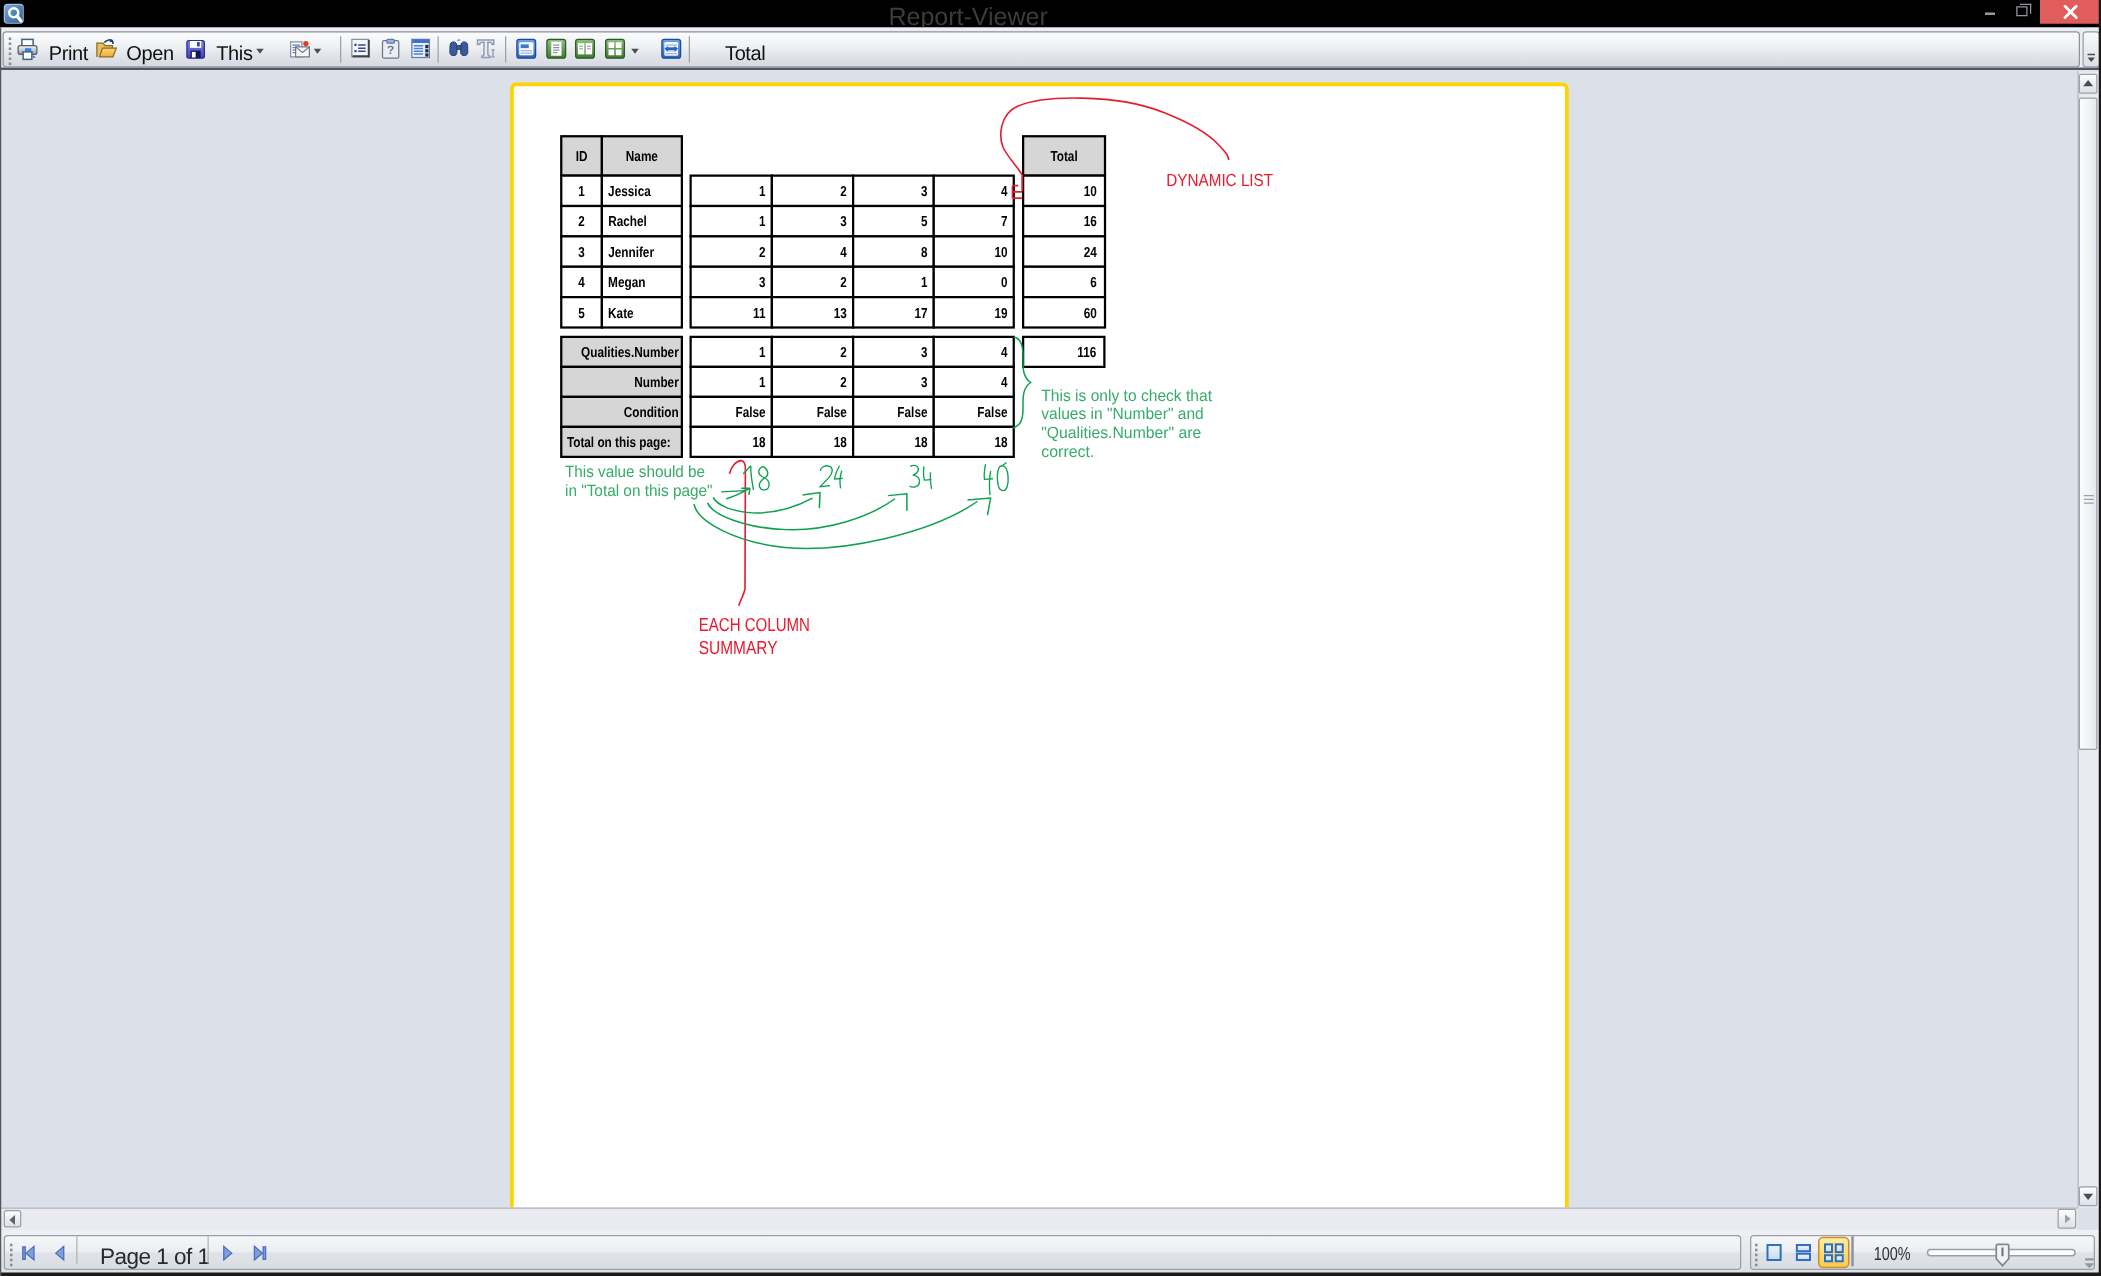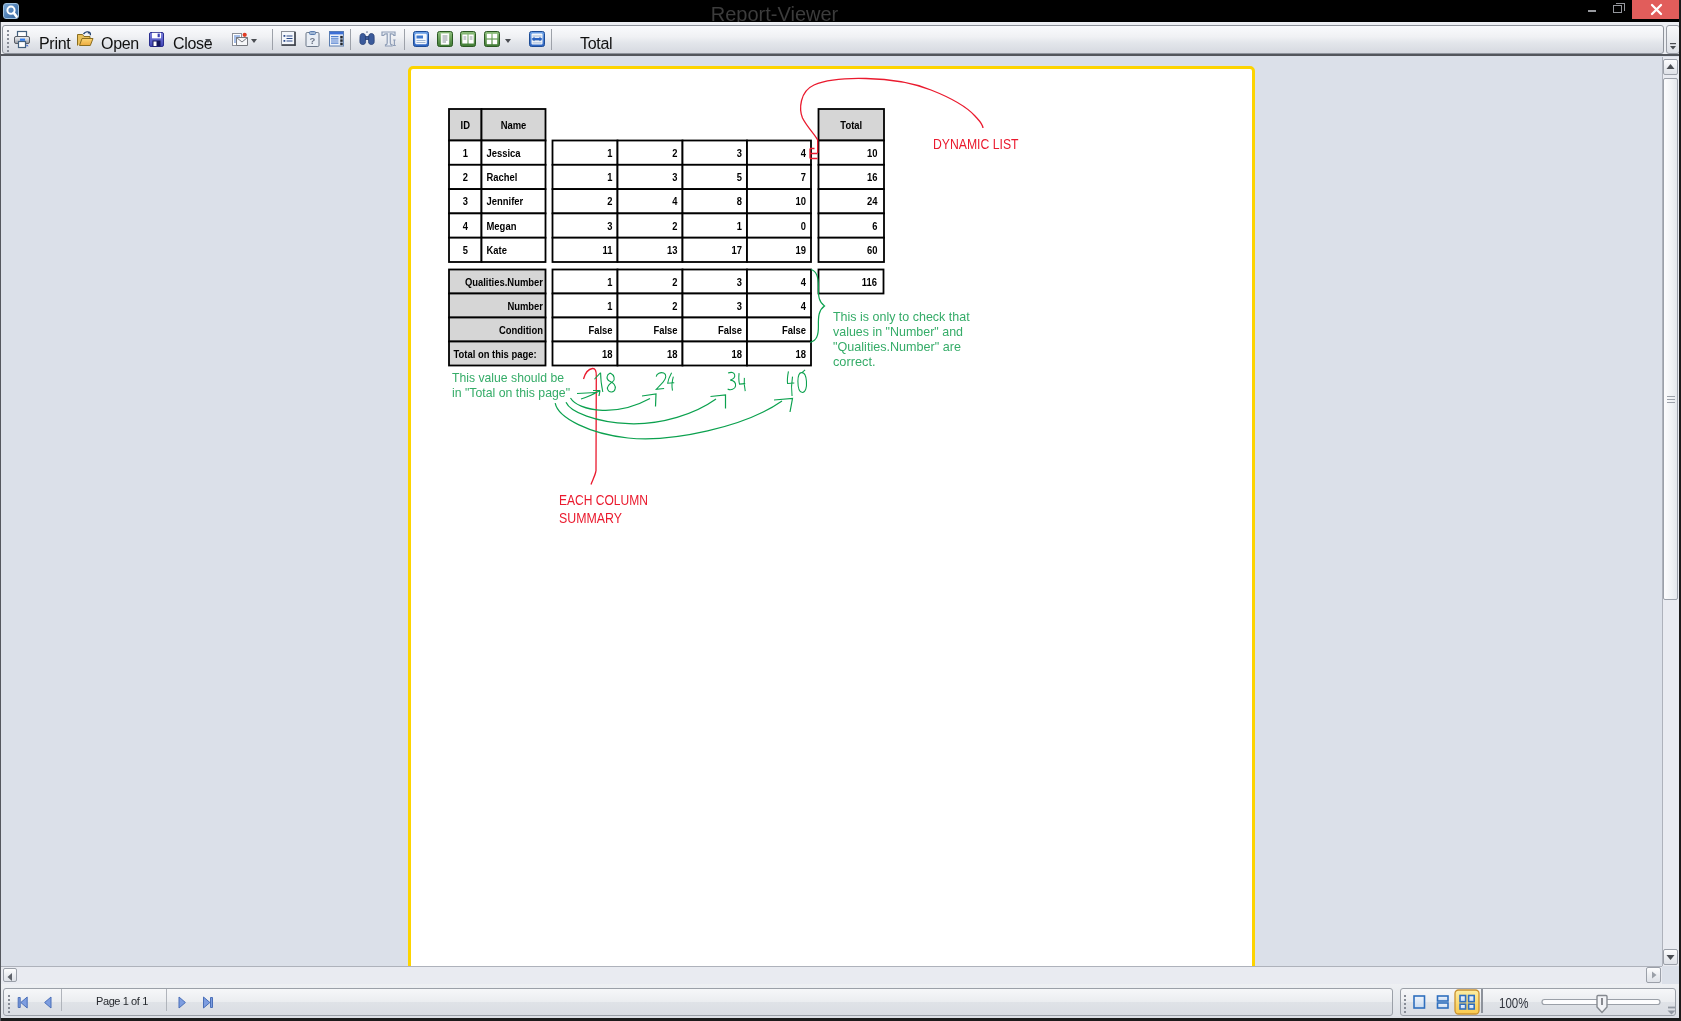--- a/index.html
+++ b/index.html
@@ -180,21 +180,21 @@
 <rect x="2.5" y="2.5" width="11" height="11" rx="1" fill="#f4f8fd"></rect>
 <path d="M 3.5 5 h 9 M 3.5 7.3 h 9 M 3.5 9.6 h 9 M 3.5 11.9 h 9" stroke="#9fb6d4" stroke-width="1"></path>
 <path d="M 2.5 8 L 5.5 5.8 L 5.5 10.2 Z" fill="#2a62c0"></path>
 <path d="M 13.5 8 L 10.5 5.8 L 10.5 10.2 Z" fill="#2a62c0"></path>
 <rect x="5" y="7" width="6" height="2" fill="#2a62c0"></rect>
 </g>
 </svg>
     </div>
     <span class="tbtext" style="left:39px;">Print</span>
     <span class="tbtext" style="left:101px;">Open</span>
-    <span class="tbtext" style="left:173px;">Close</span>
+    <span class="tbtext" style="left:173px;">This</span>
     <span class="dda" style="left:205px;"></span>
     <span class="dda" style="left:251px;"></span>
     <span class="tsep" style="left:272px;"></span>
     <span class="tsep" style="left:350px;"></span>
     <span class="tsep" style="left:404px;"></span>
     <span class="dda" style="left:505px;"></span>
     <span class="tsep" style="left:551px;"></span>
     <span class="tbtext" style="left:580px;">Total</span>
     <div class="abs" style="left:1666px; top:3px; width:14px; height:29px; border:1px solid #989ca4; border-radius:3px; background:linear-gradient(#f8f9fa,#dde0e6);">
       <svg width="12" height="27">
@@ -438,21 +438,21 @@
 <rect x="1460" y="20.2" width="5.6" height="4.8"></rect>
           <rect x="1468.6" y="20.2" width="5.6" height="4.8"></rect>
 </g>
 <rect x="1542" y="15.5" width="118" height="5" rx="2.5" fill="#fdfdfe" stroke="#9ba0a8" stroke-width="1.2"></rect>
 <path d="M 1597 12.5 Q 1597 11.5 1598 11.5 L 1606 11.5 Q 1607 11.5 1607 12.5 L 1607 23 L 1602 28.5 L 1597 23 Z" fill="#f2f3f6" stroke="#85898f" stroke-width="1.4"></path>
 <rect x="1601.2" y="14" width="1.6" height="7" fill="#6e7177"></rect>
 <path d="M 1668 23.5 h 7" stroke="#9298a2" stroke-width="1.8"></path>
 <path d="M 1667.5 26.5 l 8 0 l -4 4 z" fill="#9298a2"></path>
 </svg>
     </div>
-    <span class="abs" style="left:96px; top:10.5px; font-size:11px; color:#26292e; letter-spacing:-0.4px;">Page 1 of 1</span>
+    <span class="abs" style="left:80px; top:10.5px; font-size:18px; color:#26292e; letter-spacing:-0.4px;">Page 1 of 1</span>
     <span class="abs" style="left:61px; top:5px; width:1px; height:22px; background:#b0b4bb;"></span>
     <span class="abs" style="left:166px; top:5px; width:1px; height:22px; background:#b0b4bb;"></span>
     <span class="abs" style="left:1481px; top:5px; width:2px; height:24px; background:#8d929b;"></span>
     <svg class="abs" style="left:1499px; top:995px; top:11px;" width="40" height="18">
       <text x="0" y="13" font-size="15" fill="#2f333c" font-family="Liberation Sans" textLength="29.5" lengthAdjust="spacingAndGlyphs">100%</text>
     </svg>
   </div>
   <div class="abs" id="winbottom"></div>
   <div class="abs" id="winright"></div>
   <div class="abs" id="winleft"></div>

